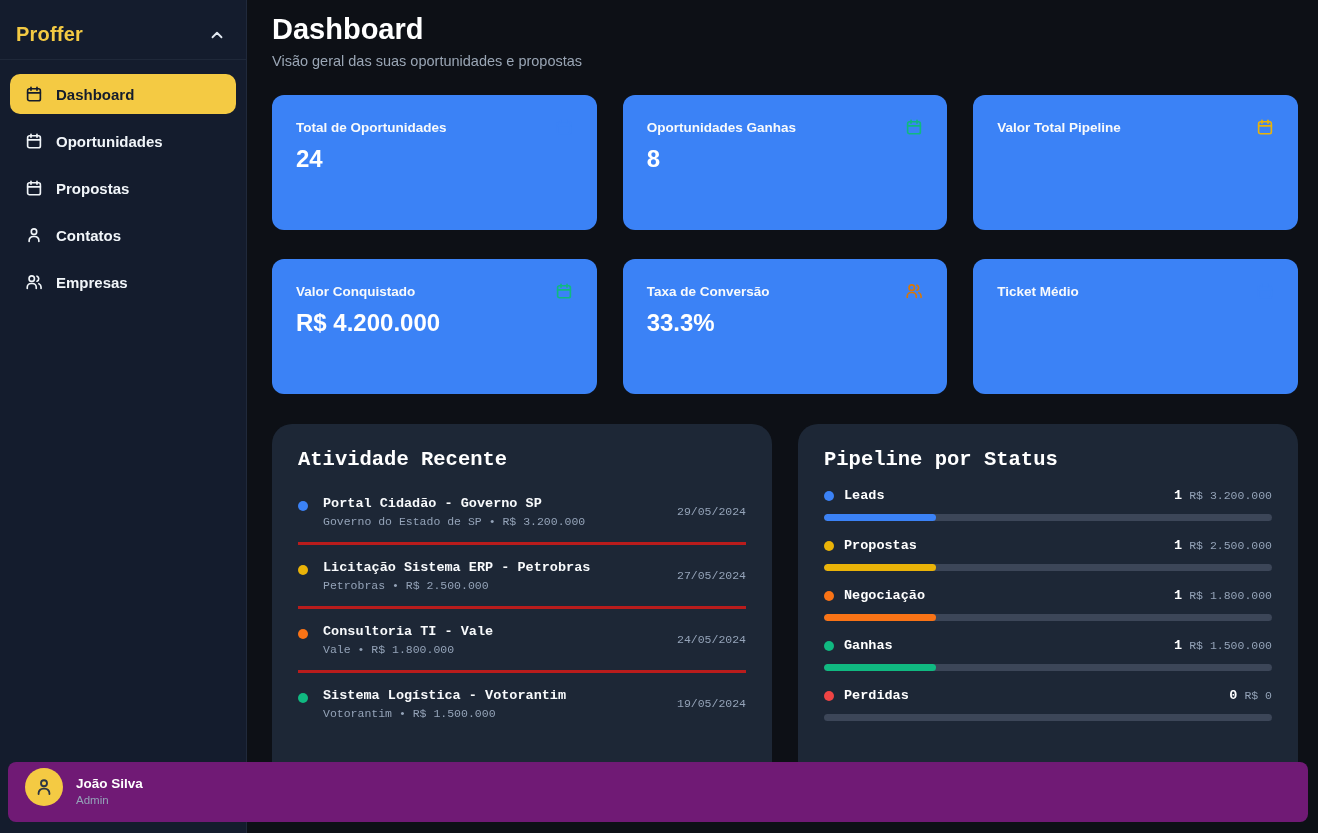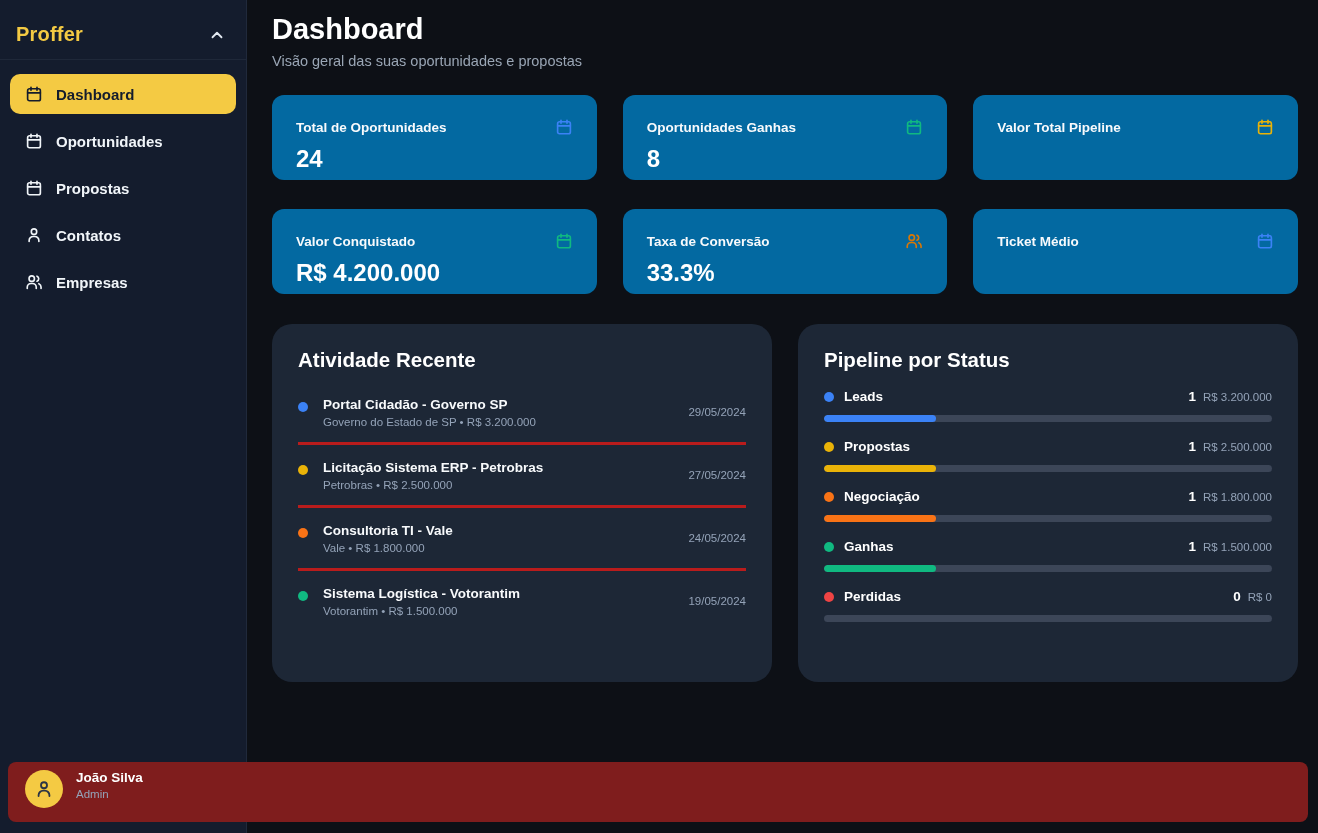--- a/index.html
+++ b/index.html
@@ -40,27 +40,27 @@
 
   
   .main { flex: 1; padding: 13px 20px 0 25px; }
   .page-title { font-size: 29px; margin: 0; color: #ffffff; font-weight: bold; }
   .page-subtitle { color: #9aa6b5; font-size: 14.5px; margin-top: 7px; }
 
   .stats-grid {
     display: grid; grid-template-columns: repeat(3, 1fr);
     column-gap: 26px; row-gap: 29px; margin-top: 26px;
   }
-  .stat-card { background: #0369a1; border-radius: 12px; padding: 23px 24px; height: 85px; }
+  .stat-card { background: #3b82f6; border-radius: 12px; padding: 23px 24px; height: 135px; }
   .stat-top { display: flex; justify-content: space-between; align-items: center; }
   .stat-label { color: #f8fafc; font-weight: bold; font-size: 13.5px; }
   .stat-value { color: #ffffff; font-weight: bold; font-size: 24px; margin-top: 9px; }
 
   .panels { display: grid; grid-template-columns: 1fr 1fr; gap: 26px; margin-top: 30px; }
-  .panel { background: #1d2736; border-radius: 20px; padding: 24px 26px; min-height: 358px; }
+  .panel { background: #1d2736; border-radius: 20px; padding: 24px 26px; min-height: 358px; font-family: Liberation Mono, monospace; }
   .panel-title { color: #ffffff; font-size: 20.5px; font-weight: bold; margin: 0 0 10px 0; }
 
   
   .activity-item { display: flex; align-items: flex-start; gap: 15px; padding: 15px 0 14px 0; }
   .activity-item + .activity-item { border-top: 3px solid #b91c1c; }
   .dot { width: 10px; height: 10px; border-radius: 50%; margin-top: 5px; flex: 0 0 10px; }
   .activity-content { flex: 1; }
   .activity-title { color: #f8fafc; font-weight: bold; font-size: 13.5px; }
   .activity-sub { color: #94a3b8; font-size: 11.5px; margin-top: 4px; }
   .activity-date { color: #94a3b8; font-size: 11.5px; margin-top: 9px; }
@@ -72,22 +72,22 @@
   .pipeline-label { color: #ffffff; font-weight: bold; font-size: 13.5px; }
   .pipeline-right { display: flex; align-items: baseline; gap: 7px; }
   .pipeline-count { color: #ffffff; font-weight: bold; font-size: 13.5px; }
   .pipeline-value { color: #94a3b8; font-size: 11.5px; }
   .bar-track { height: 7px; background: #3c4658; border-radius: 6px; margin-top: 11px; overflow: hidden; }
   .bar-fill { height: 100%; border-radius: 6px; }
 
   
   .user-bar {
     position: absolute; left: 8px; right: 10px; bottom: 11px; height: 60px;
-    background: #7f1d1d; border-radius: 8px;
-    display: flex; align-items: flex-start; gap: 13px; padding: 8px 17px;
+    background: #701a75; border-radius: 8px;
+    display: flex; align-items: flex-end; gap: 13px; padding: 16px 17px;
   }
   .avatar {
     width: 38px; height: 38px; border-radius: 50%;
     background: #f4ca43; color: #2b3545;
     display: flex; align-items: center; justify-content: center; flex: 0 0 38px;
   }
   .user-name { color: #ffffff; font-weight: bold; font-size: 13.5px; }
   .user-role { color: #94a3b8; font-size: 11.5px; margin-top: 3px; }
 </style>
 </head>

